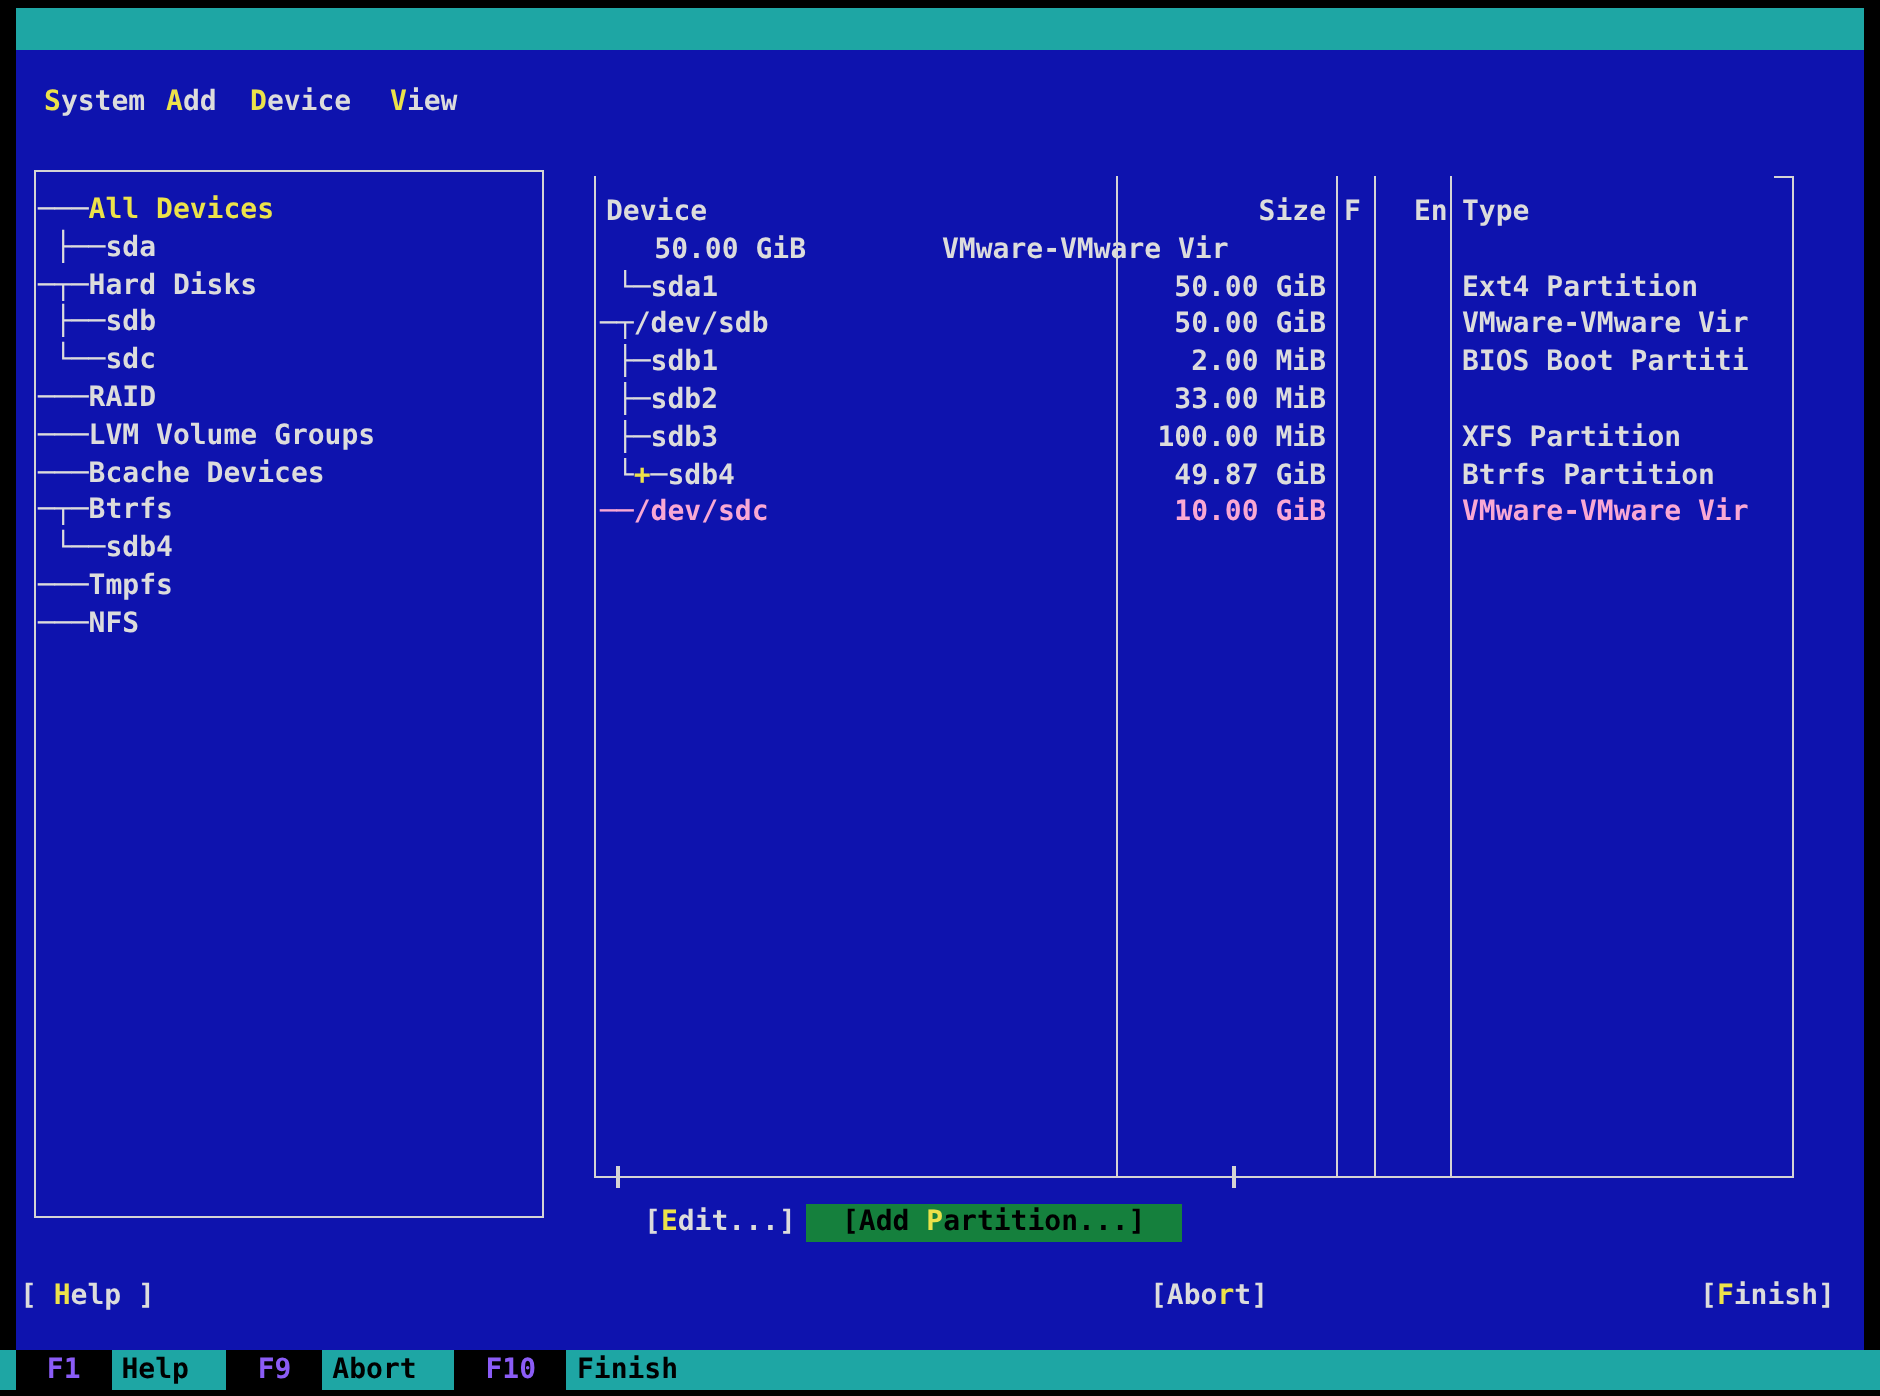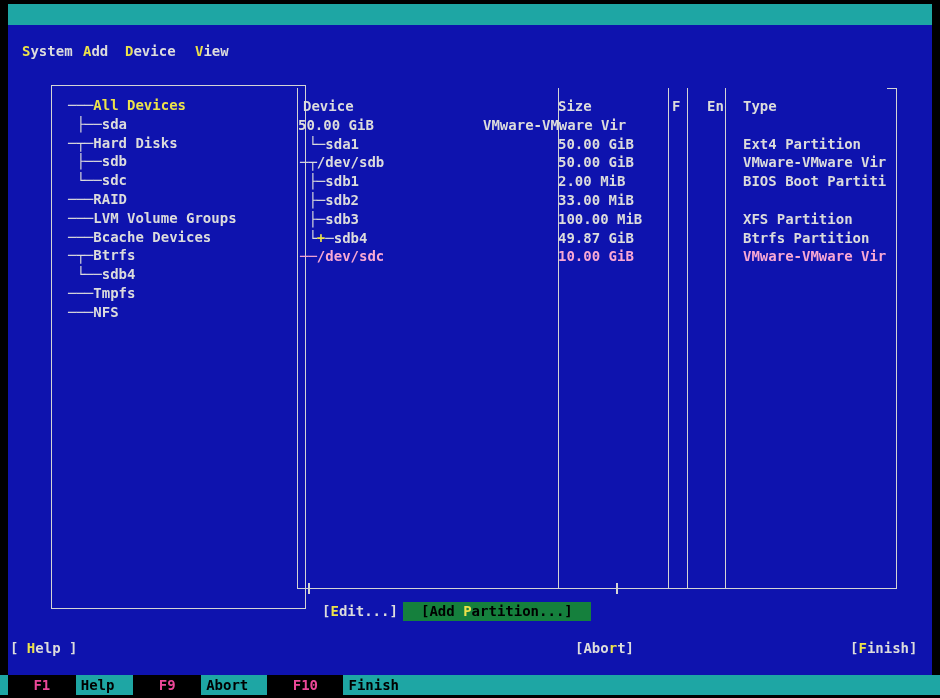--- a/index.html
+++ b/index.html
@@ -21,59 +21,59 @@
   
   .menubar{position:absolute;left:0;top:17px;width:100%;height:19px;}
   .menu-item{position:absolute;white-space:pre;line-height:19px;}
   .menu-item:nth-child(1){left:14px;}
   .menu-item:nth-child(2){left:75px;}
   .menu-item:nth-child(3){left:117px;}
   .menu-item:nth-child(4){left:187px;}
   .hot{color:#ece24a;}
   
   .tree-panel{
-    position:absolute;left:43px;top:60px;width:255px;height:524px;
-    border:1px solid #d4d4d4;box-sizing:border-box;padding-top:10px;padding-left:16px;
+    position:absolute;left:9px;top:60px;width:255px;height:524px;
+    border:1px solid #d4d4d4;box-sizing:border-box;padding-top:10px;padding-left:1px;
   }
   .trow{height:18.8px;line-height:18.8px;white-space:pre;}
   .trow .pfx{color:#dcdcdc;}
   .trow.sel .lbl{color:#ece24a;}
   
   .table-panel{
     position:absolute;left:289px;top:63px;width:600px;height:501px;
     border-left:1px solid #d4d4d4;border-right:1px solid #d4d4d4;border-bottom:1px solid #d4d4d4;
     box-sizing:border-box;padding-top:9px;
   }
   .vsep{position:absolute;top:0;bottom:0;width:1px;background:#d4d4d4;}
   .vsep1{left:260px;} .vsep2{left:370px;} .vsep3{left:389px;} .vsep4{left:427px;}
   .corner-stub{position:absolute;right:0;top:0;width:9px;height:1px;background:#d4d4d4;}
   .t-row{display:flex;height:18.8px;line-height:18.8px;white-space:pre;}
   .c-dev{width:260px;padding-left:2px;box-sizing:border-box;overflow:hidden;}
   .t-head .c-dev{padding-left:5px;}
-  .c-size{width:110px;text-align:left;padding-right:5px;box-sizing:border-box;}
+  .c-size{width:110px;text-align:right;padding-right:5px;box-sizing:border-box;}
   .c-f{width:19px;padding-left:4px;box-sizing:border-box;overflow:hidden;}
   .c-enc{width:38px;padding-left:20px;box-sizing:border-box;overflow:hidden;}
-  .c-type{flex:1;padding-left:18px;box-sizing:border-box;overflow:hidden;}
+  .c-type{flex:1;padding-left:6px;box-sizing:border-box;overflow:hidden;}
   .t-row.sel, .t-row.sel .pfx, .t-row.sel .plus{color:#f9a8d4;}
   .plus{color:#ece24a;}
   .tick{position:absolute;width:2px;height:11px;background:#d4d4d4;bottom:-6px;}
   .tick1{left:10px;} .tick2{left:318px;}
   
   .push-btn{position:absolute;top:577px;height:19px;line-height:19px;white-space:pre;margin-left:25px;}
   .btn-edit{left:289px;color:#dcdcdc;}
   .btn-add{left:370px;background:#15803d;color:#000;padding:0 18px;}
   
   .footer-btn{position:absolute;top:614px;height:19px;line-height:19px;white-space:pre;color:#dcdcdc;}
   .fb-help{left:2px;} .fb-abort{left:567px;} .fb-finish{left:842px;}
   
   .fkeybar{
     position:absolute;left:0;top:675px;width:940px;height:20px;background:#1ea6a4;
     color:#000;line-height:20px;white-space:pre;padding-left:8px;box-sizing:border-box;
   }
-  .fk-key{background:#000;color:#ec4899;padding:0 17px;display:inline-block;}
+  .fk-key{background:#000;color:#8b5cf6;padding:0 7px;display:inline-block;}
   .fk-lbl{padding:0 5px;margin-right:14px;display:inline-block;}
 </style>
 </head>
 <body>
 
 <div class="screen">
 
   <div class="titlebar">
     <span>YaST2 - partitioner @ iprint5-test</span>
   </div>

